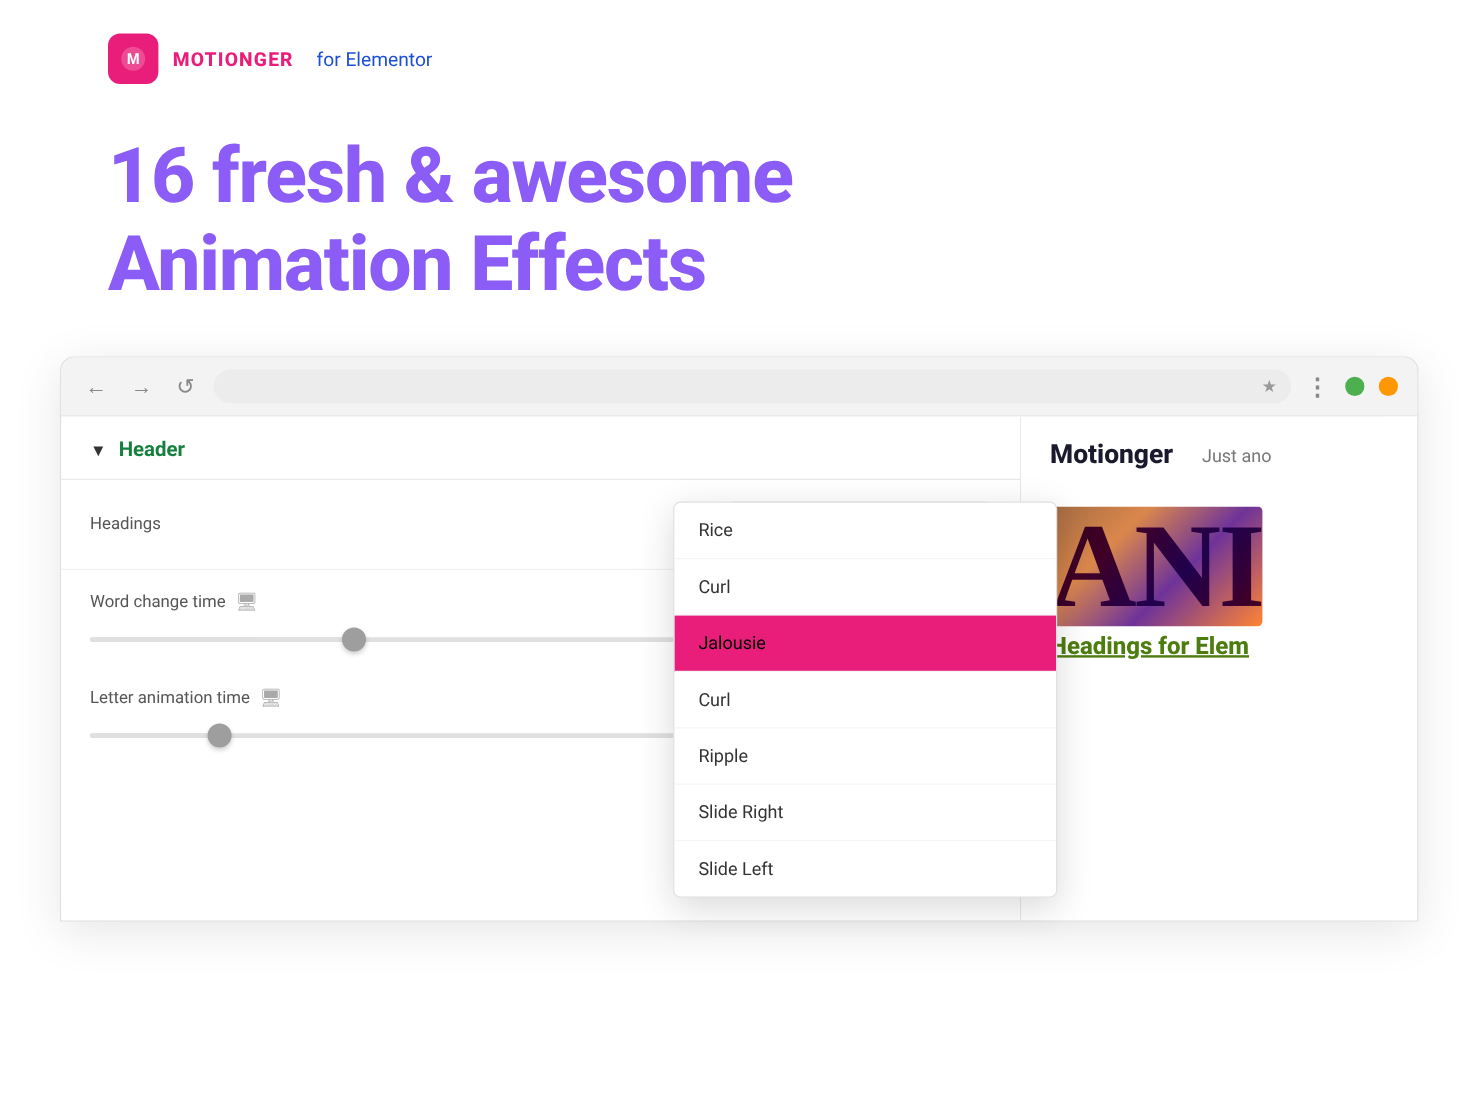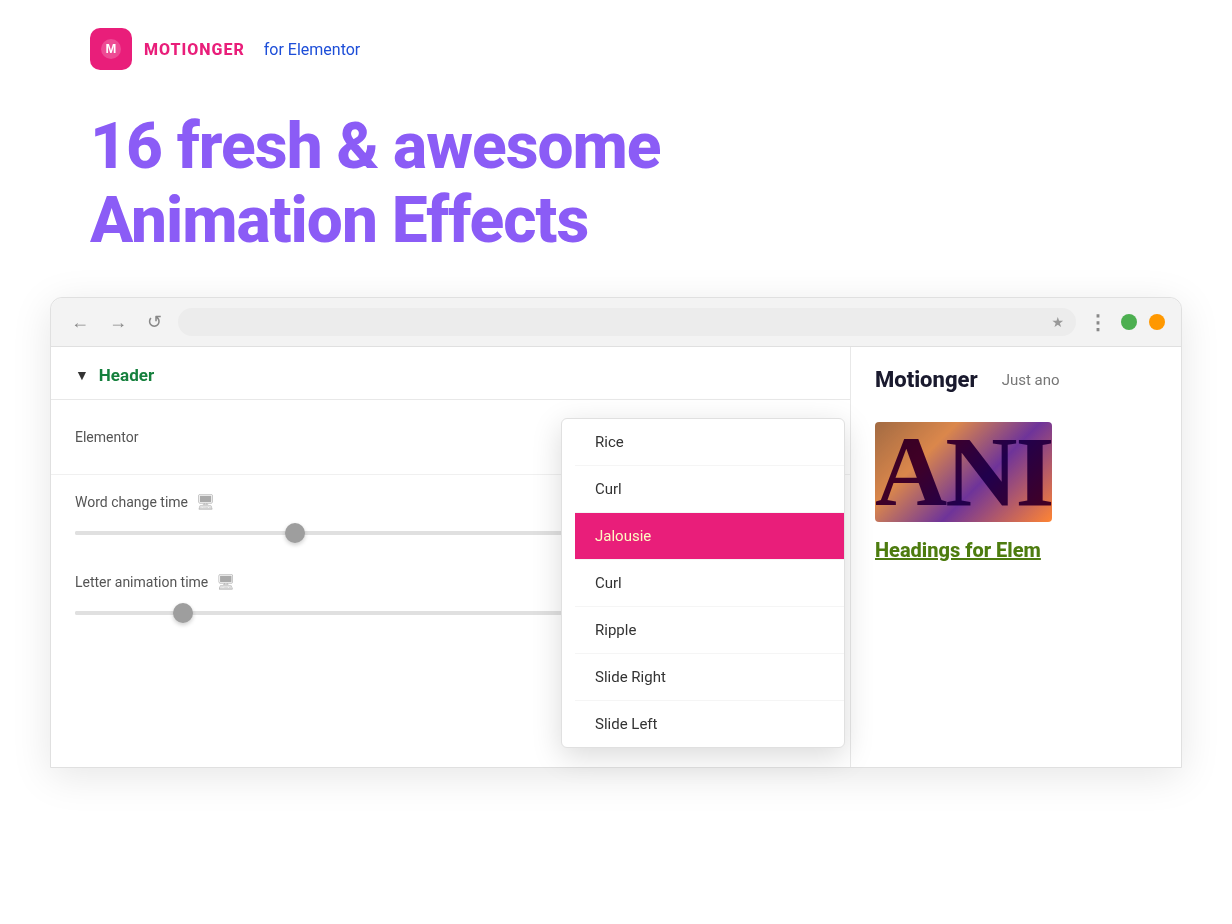--- a/index.html
+++ b/index.html
@@ -241,45 +241,44 @@
       top: 50%;
       transform: translateY(-50%);
       box-shadow: 0 2px 4px rgba(0,0,0,0.2);
     }
 
     
     .dropdown-menu {
       position: absolute;
       top: 120px;
       left: 510px;
-      width: 284px;
+      width: 320px;
       background: #fff;
       border: 1px solid #e0e0e0;
       border-radius: 6px;
       box-shadow: 0 8px 30px rgba(0,0,0,0.15);
       z-index: 100;
       overflow: hidden;
-      padding-left: 13px;
     }
 
     .dropdown-item {
       padding: 14px 20px;
       font-size: 15px;
       color: #333;
       cursor: pointer;
       border-bottom: 1px solid #f5f5f5;
     }
 
     .dropdown-item:last-child {
       border-bottom: none;
     }
 
     .dropdown-item.selected {
       background: #e91e7a;
-      color: #fef9c3;
+      color: #000000;
     }
 
     
     .preview-panel {
       flex: 1;
       background: #ffffff;
       padding: 20px 24px;
       overflow: hidden;
       position: relative;
     }
@@ -300,21 +299,21 @@
     .preview-nav-item {
       font-size: 15px;
       color: #777;
     }
 
     
     .preview-text-large {
       font-size: 90px;
       font-weight: 900;
       line-height: 1;
-      margin-bottom: 16px;
+      margin-bottom: 4px;
       overflow: hidden;
       position: relative;
     }
 
     .anim-text-overlay {
       position: relative;
       display: inline-block;
       color: #4a0080;
     }
 
@@ -388,21 +387,21 @@
 
     <div class="elementor-panel">
 
       <div class="panel-section-header">
         <span class="panel-arrow">▼</span>
         <span class="panel-section-title">Header</span>
       </div>
 
       <div class="panel-field-row">
         <div class="panel-field-label">
-          <span>Elementor</span>
+          <span>Headings</span>
         </div>
         <div style="margin-left: auto;">
           <div class="dropdown-select">
             <span>Ripple</span>
             <span class="dropdown-arrow">▼</span>
           </div>
         </div>
       </div>
 
       <div>

